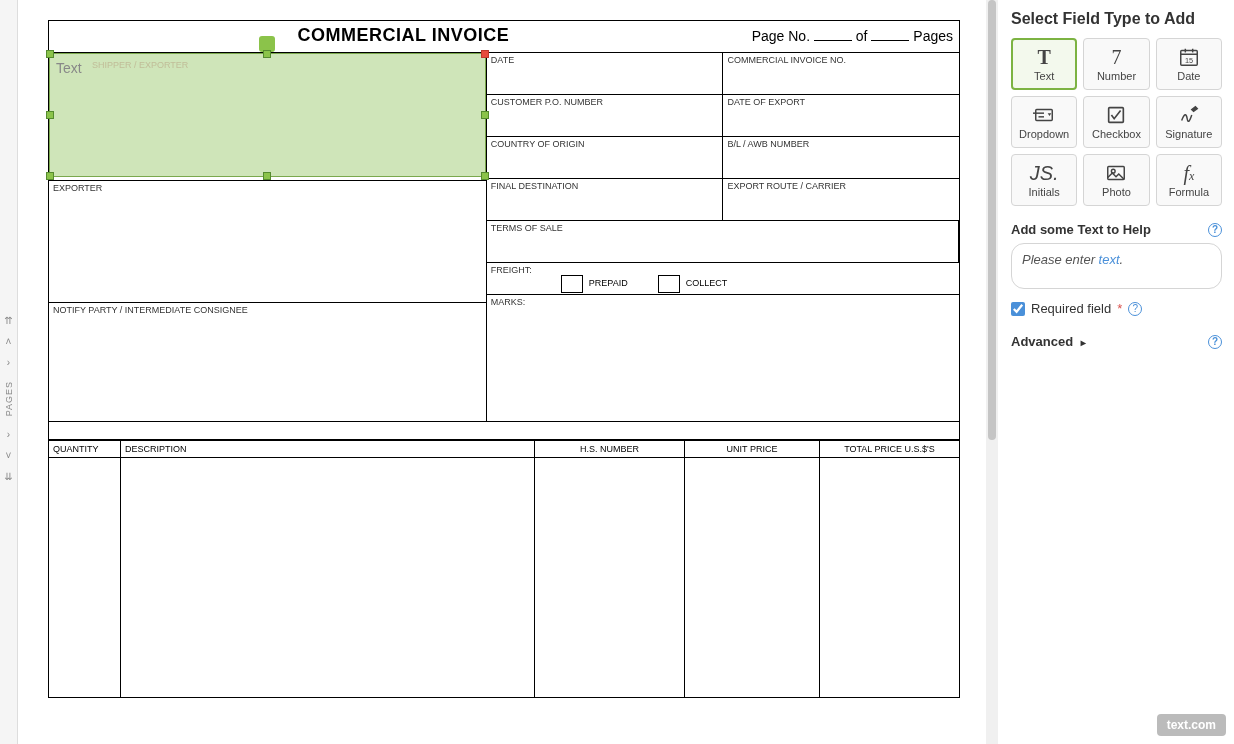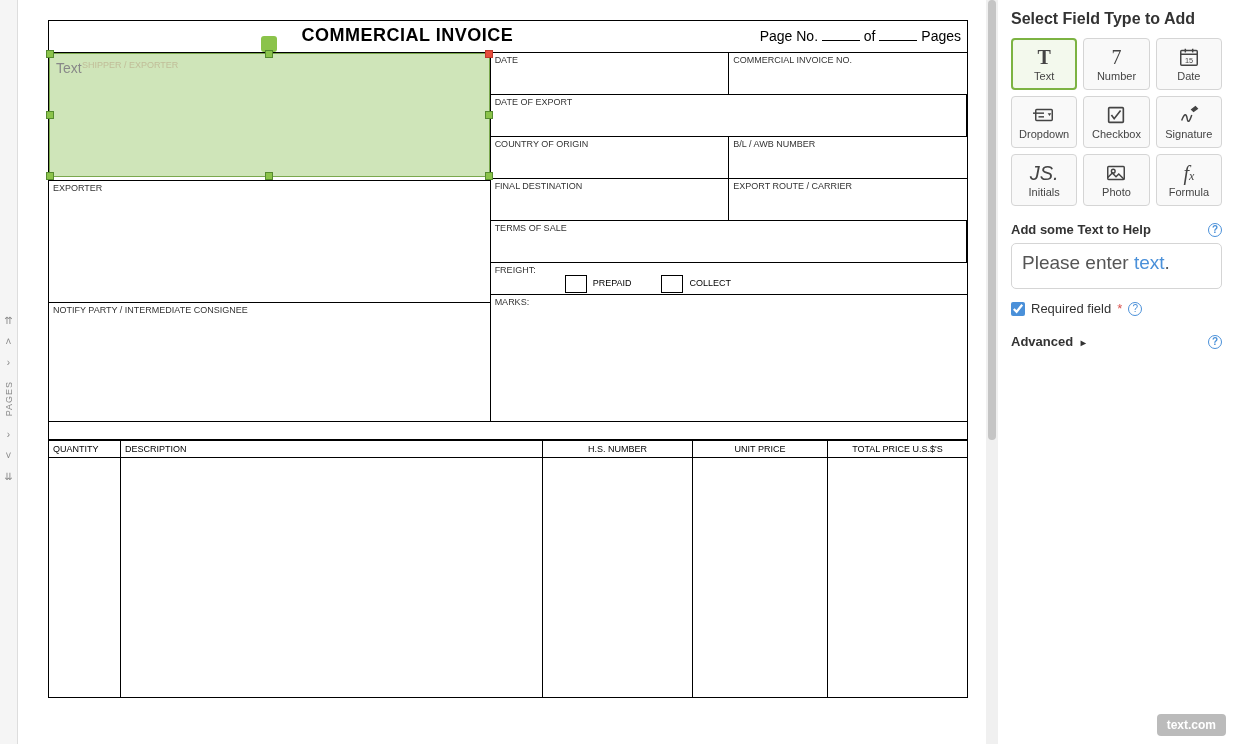--- a/index.html
+++ b/index.html
@@ -7,21 +7,21 @@
 
 
 .pages-sidebar { width: 18px; background: #f5f5f5; border-right: 1px solid #ddd; display: flex; flex-direction: column; align-items: center; padding-top: 310px; }
 .pages-sidebar .chev { font-size: 10px; color: #888; margin: 5px 0; cursor: pointer; }
 .pages-sidebar .pages-label { writing-mode: vertical-rl; transform: rotate(180deg); font-size: 9px; color: #888; letter-spacing: 1px; margin: 8px 0; }
 
 
 .canvas-wrap { flex: 1; background: #fff; overflow: auto; position: relative; }
 .canvas-scroll { position: absolute; right: 0; top: 0; bottom: 0; width: 12px; background: #f0f0f0; }
 .canvas-scroll-thumb { position: absolute; top: 0; left: 2px; right: 2px; height: 440px; background: #c5c5c5; border-radius: 4px; }
-.canvas { padding: 20px 30px 40px 30px; }
+.canvas { padding: 20px 38px 40px 30px; }
 
 .doc { background: #fff; position: relative; }
 .doc-header { display: flex; align-items: baseline; border: 1.5px solid #000; border-bottom: none; padding: 4px 6px 0 6px; height: 32px; }
 .doc-title { flex: 1; text-align: center; font-weight: bold; font-size: 18px; letter-spacing: 0.5px; }
 .doc-pageinfo { font-size: 14px; white-space: nowrap; }
 .doc-pageinfo .blank { display:inline-block; border-bottom: 1px solid #000; width: 38px; height: 12px; vertical-align: baseline;}
 
 .doc-body { border: 1.5px solid #000; display: flex; }
 .doc-left { width: 48%; display: flex; flex-direction: column; }
 .doc-right { flex: 1; display: flex; flex-direction: column; border-left: 1.5px solid #000; }
@@ -42,21 +42,21 @@
 .right-row.single .cell { border-right: none; }
 
 .freight-row { height: 32px; }
 .freight-inner { display:flex; align-items:center; gap: 30px; padding-left: 70px; }
 .freight-box { display:inline-block; width: 22px; height: 18px; border: 1.5px solid #000; vertical-align: middle; margin-right: 6px; }
 .marks-row { height: 116px; }
 
 
 .text-field-overlay { position: absolute; background: rgba(167, 207, 128, 0.55); border: 1px solid #7aa84d; }
 .text-field-overlay .fld-label { position: absolute; top: 6px; left: 6px; color: #888; font-size: 14px; }
-.text-field-overlay .bg-label { position: absolute; top: 6px; left: 32px; color: rgba(180,150,120,0.5); font-size: 9px; }
+.text-field-overlay .bg-label { position: absolute; top: 6px; left: 42px; color: rgba(180,150,120,0.5); font-size: 9px; }
 .handle { position: absolute; width: 8px; height: 8px; background: #8bc34a; border: 1px solid #558b2f; }
 .handle.tl { top:-4px; left:-4px;} .handle.tm { top:-4px; left:50%; margin-left:-4px;} .handle.tr { top:-4px; right:-4px; background:#e74c3c; border-color:#c0392b;}
 .handle.ml { top:50%; left:-4px; margin-top:-4px;} .handle.mr { top:50%; right:-4px; margin-top:-4px;}
 .handle.bl { bottom:-4px; left:-4px;} .handle.bm { bottom:-4px; left:50%; margin-left:-4px;} .handle.br { bottom:-4px; right:-4px;}
 .green-badge { position:absolute; top:-18px; left:50%; margin-left:-8px; width:16px; height:16px; background:#8bc34a; border-radius:3px;}
 
 
 .gap-bar { height: 18px; border-left:1.5px solid #000; border-right:1.5px solid #000; border-bottom: 1.5px solid #000; }
 .items-table { width: 100%; border-collapse: collapse; }
 .items-table th, .items-table td { border: 1.5px solid #000; font-size: 9px; font-weight: normal; padding: 3px 4px; }
@@ -72,21 +72,21 @@
 .right-panel { width: 236px; background: #fff; border-left: 1px solid #fff; padding: 10px 12px; font-size: 13px; color: #333; }
 .panel-title { font-weight: bold; font-size: 16px; margin-bottom: 10px; }
 .field-grid { display: grid; grid-template-columns: repeat(3, 1fr); gap: 6px; margin-bottom: 16px; }
 .field-btn { border: 1px solid #d5d5d5; background: #f9f9f9; border-radius: 4px; height: 52px; display: flex; flex-direction: column; align-items: center; justify-content: center; cursor: pointer; font-size: 11px; color: #444; }
 .field-btn.selected { border: 2px solid #7cb342; background: #f3f9ed; }
 .field-btn svg, .field-btn .glyph { height: 22px; margin-bottom: 2px; }
 .field-btn .glyph { font-size: 20px; font-family: Georgia, serif; line-height: 22px; color:#444;}
 
 .section-title { font-weight: bold; font-size: 13px; margin: 14px 0 6px 0; display:flex; align-items:center; justify-content: space-between;}
 .help-icon { width: 14px; height: 14px; border: 1px solid #4a90d9; color: #4a90d9; border-radius: 50%; font-size: 10px; display:inline-flex; align-items:center; justify-content:center; cursor:pointer;}
-.help-text-box { border: 1px solid #d5d5d5; border-radius: 5px; padding: 8px 10px; min-height: 46px; font-size: 19px; color: #555; }
+.help-text-box { border: 1px solid #d5d5d5; border-radius: 13px; padding: 8px 10px; min-height: 46px; font-size: 13px; color: #555; font-style: italic; }
 .help-text-box .hint { color: #4a90d9; }
 
 .req-row { display:flex; align-items:center; gap: 6px; margin-top: 12px; font-size: 13px;}
 .req-row input { width: 14px; height: 14px; accent-color: #4a90d9;}
 .req-star { color: #d9534f; }
 
 .advanced-row { margin-top: 18px; font-weight: bold; font-size: 13px; display:flex; align-items:center; justify-content: space-between; cursor:pointer; }
 .advanced-row .chev { font-size: 10px; margin-left: 4px; }
 
 .watermark { position: fixed; right: 8px; bottom: 8px; background: #bbb; color:#fff; font-size: 12px; padding: 4px 10px; border-radius: 4px; font-weight: bold;}
@@ -133,20 +133,21 @@
           </div>
           <div class="cell consignee-cell"><span class="cell-label">EXPORTER</span></div>
           <div class="cell notify-cell"><span class="cell-label">NOTIFY PARTY / INTERMEDIATE CONSIGNEE</span></div>
         </div>
         <div class="doc-right">
           <div class="right-row">
               <div class="cell"><span class="cell-label">DATE</span></div>
               <div class="cell"><span class="cell-label">COMMERCIAL INVOICE NO.</span></div>
             </div>
           <div class="right-row">
+              <div class="cell"><span class="cell-label">CUSTOMER P.O. NUMBER</span></div>
               <div class="cell"><span class="cell-label">DATE OF EXPORT</span></div>
             </div>
           <div class="right-row">
               <div class="cell"><span class="cell-label">COUNTRY OF ORIGIN</span></div>
               <div class="cell"><span class="cell-label">B/L / AWB NUMBER</span></div>
             </div>
           <div class="right-row">
               <div class="cell"><span class="cell-label">FINAL DESTINATION</span></div>
               <div class="cell"><span class="cell-label">EXPORT ROUTE / CARRIER</span></div>
             </div>

